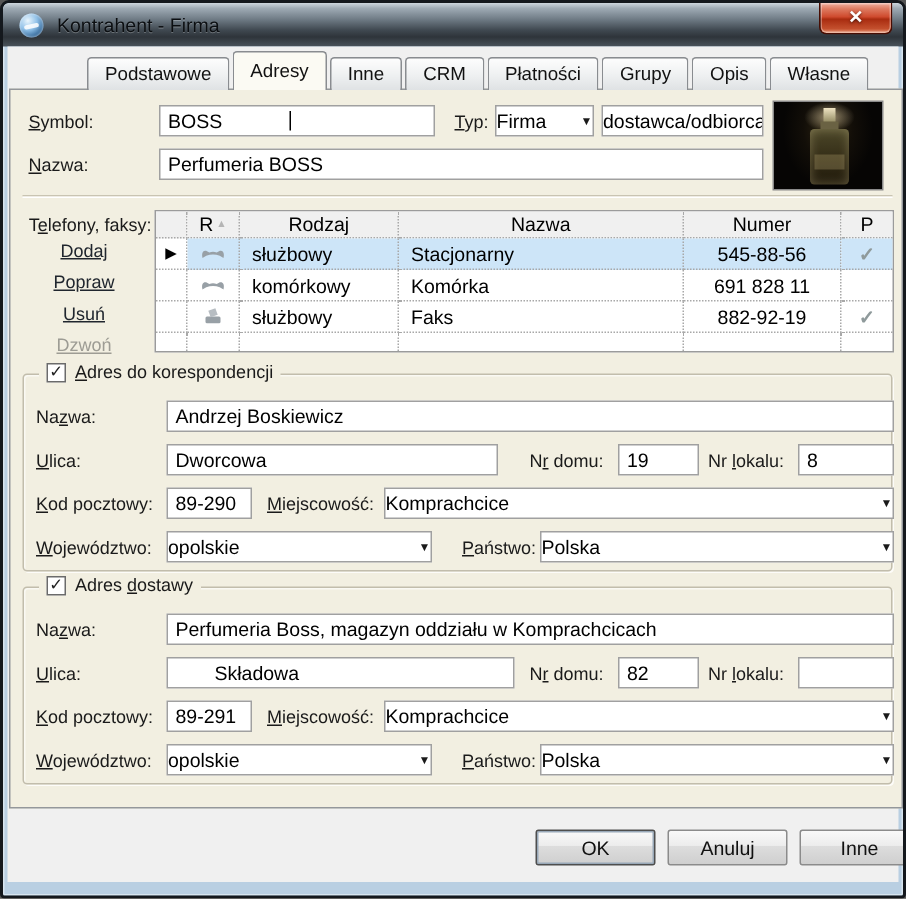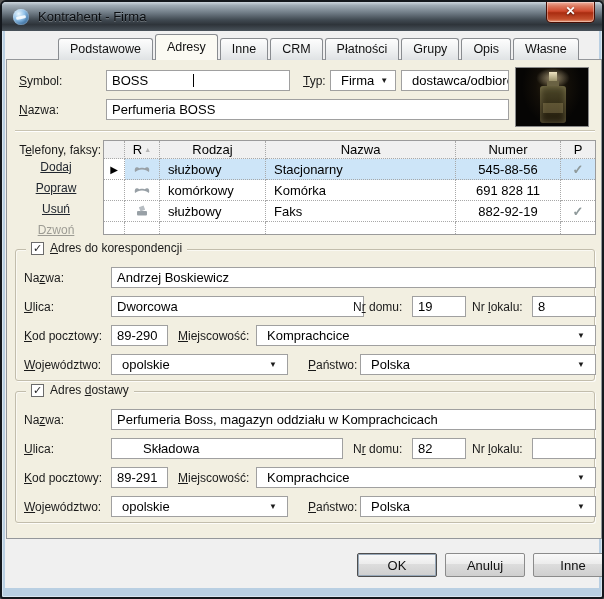--- a/index.html
+++ b/index.html
@@ -30,21 +30,21 @@
     border:1px solid #898c90;border-bottom:none;border-radius:3px 3px 0 0;margin-right:2px;}
   .tab.active{height:26px;line-height:24px;background:#fbfaf3;position:relative;z-index:4;}
   .page{position:absolute;left:4px;top:57px;width:596px;height:480px;
     background:#f2efe1;border:1px solid #94979b;z-index:2;}
   .lbl{position:absolute;font-size:12px;color:#1a1a1a;white-space:nowrap;}
   .txtbox{position:absolute;height:21px;background:#fff;border:1px solid #a0a0a0;
     display:flex;align-items:center;padding:0 5px;font-size:13px;color:#000;white-space:nowrap;overflow:hidden;}
   .caret{display:inline-block;width:1px;height:13px;background:#000;margin-left:1px;}
   .combo{position:absolute;height:21px;background:#fff;border:1px solid #a0a0a0;
     display:flex;align-items:center;justify-content:space-between;
-    padding:0 10px;font-size:13px;color:#000;white-space:nowrap;overflow:hidden;}
+    padding:0 0;font-size:13px;color:#000;white-space:nowrap;overflow:hidden;}
   .combo .arr{font-size:8px;color:#1a1a1a;margin-left:6px;}
   .photo{position:absolute;left:512px;top:64px;width:74px;height:60px;border:1px solid #8a8a8a;
     background:radial-gradient(ellipse 30px 38px at 50% 32%,#2e2512 0%,#120e08 55%,#060504 100%);overflow:hidden;}
   .photo .glow{position:absolute;left:20px;top:0;width:34px;height:20px;
     background:radial-gradient(rgba(255,235,190,.55),transparent 70%);}
   .photo .cap{position:absolute;left:33px;top:4px;width:8px;height:10px;
     background:linear-gradient(180deg,#eee3c2,#8f875f);}
   .photo .neck{position:absolute;left:31px;top:13px;width:12px;height:6px;background:#6a6243;}
   .photo .bodyb{position:absolute;left:24px;top:18px;width:26px;height:37px;border-radius:3px;
     background:linear-gradient(180deg,#4c4729 0%,#332c16 55%,#201a0c 100%);
@@ -211,21 +211,21 @@
       <span class="grouptitle">
         <span class="checkbox">✓</span>
         <span><u>A</u>dres do korespondencji</span>
       </span>
       <span class="glabel" style="left:8px;top:21px;">Na<u>z</u>wa:</span>
       <div class="txtbox" style="left:95px;top:17px;width:485px;">
           <span>Andrzej Boskiewicz</span>
         </div>
 
       <span class="glabel" style="left:8px;top:50px;"><u>U</u>lica:</span>
-      <div class="txtbox" style="left:95px;top:46px;width:253px;">
+      <div class="txtbox" style="left:95px;top:46px;width:221px;">
           <span>Dworcowa</span>
         </div>
       <span class="glabel" style="left:337px;top:50px;">N<u>r</u> domu:</span>
       <div class="txtbox" style="left:396px;top:46px;width:54px;">
           <span>19</span>
         </div>
       <span class="glabel" style="left:456px;top:50px;">Nr <u>l</u>okalu:</span>
       <div class="txtbox" style="left:516px;top:46px;width:64px;">
           <span>8</span>
         </div>

